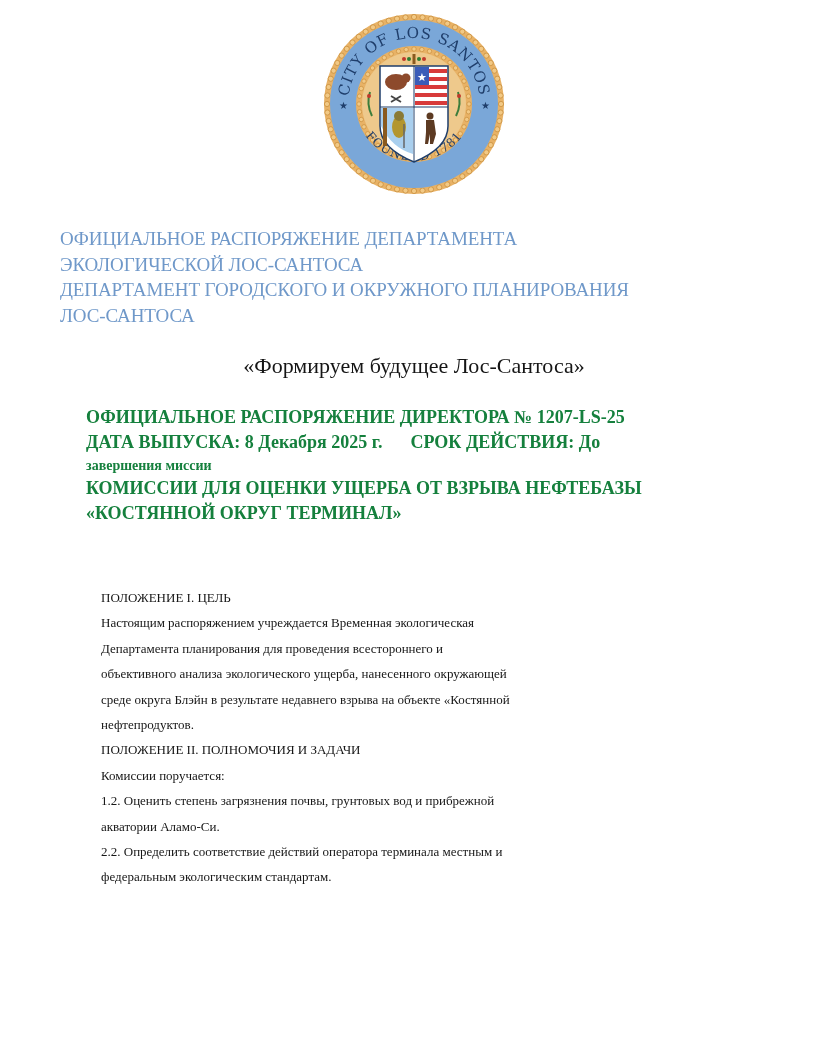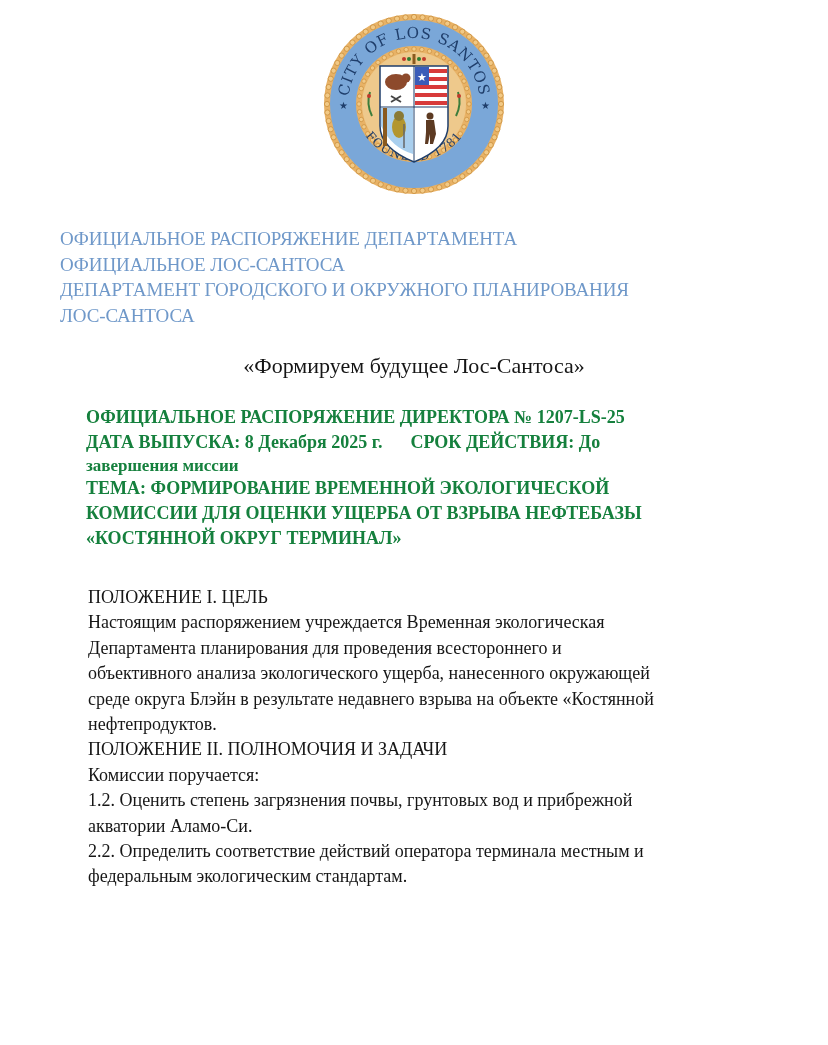--- a/index.html
+++ b/index.html
@@ -52,29 +52,29 @@
       position: absolute;
       left: 86px;
       top: 405px;
       width: 640px;
       font-weight: bold;
       font-size: 18px;
       line-height: 25px;
       color: #15803d;
     }
     .order-block .line { white-space: nowrap; }
-    .order-block .line.small { font-size: 17px; line-height: 21px; font-family: Liberation Serif, serif; }
+    .order-block .line.small { font-size: 14px; line-height: 21px; font-family: Liberation Serif, serif; }
     .order-block .gap { display: inline-block; width: 28px; }
 
     .body-text {
       position: absolute;
-      left: 88px;
+      left: 101px;
       top: 585px;
       width: 640px;
-      font-size: 18px;
+      font-size: 13px;
       line-height: 25.4px;
       color: #161616;
     }
     .body-text .line { white-space: nowrap; }
   </style>
 </head>
 <body>
 
 <div class="seal-wrap">
   <svg viewBox="0 0 184 184">
@@ -247,34 +247,33 @@
 
     <path d="M 48 80 Q 44 92 50 104" stroke="#3b7d3b" stroke-width="2" fill="none"></path>
     <circle cx="47" cy="84" r="2" fill="#c0392b"></circle>
     <path d="M 136 80 Q 140 92 134 104" stroke="#3b7d3b" stroke-width="2" fill="none"></path>
     <circle cx="137" cy="84" r="2" fill="#c0392b"></circle>
   </svg>
 </div>
 
 <div class="dept-header">
   <div>ОФИЦИАЛЬНОЕ РАСПОРЯЖЕНИЕ ДЕПАРТАМЕНТА</div>
-  <div>ОФИЦИАЛЬНОЕ ЛОС-САНТОСА</div>
+  <div>ЭКОЛОГИЧЕСКОЙ ЛОС-САНТОСА</div>
   <div>ДЕПАРТАМЕНТ ГОРОДСКОГО И ОКРУЖНОГО ПЛАНИРОВАНИЯ</div>
   <div>ЛОС-САНТОСА</div>
 </div>
 
 <div class="motto">«Формируем будущее Лос-Сантоса»</div>
 
 <div class="order-block">
   <div class="line">ОФИЦИАЛЬНОЕ РАСПОРЯЖЕНИЕ ДИРЕКТОРА № 1207-LS-25</div>
   <div class="line">
     <span>ДАТА ВЫПУСКА: 8 Декабря 2025 г.</span><span class="gap"></span><span>СРОК ДЕЙСТВИЯ: До</span>
   </div>
   <div class="line small">завершения миссии</div>
-  <div class="line">ТЕМА: ФОРМИРОВАНИЕ ВРЕМЕННОЙ ЭКОЛОГИЧЕСКОЙ</div>
   <div class="line">КОМИССИИ ДЛЯ ОЦЕНКИ УЩЕРБА ОТ ВЗРЫВА НЕФТЕБАЗЫ</div>
   <div class="line">«КОСТЯННОЙ ОКРУГ ТЕРМИНАЛ»</div>
 </div>
 
 <div class="body-text">
   <div class="line">ПОЛОЖЕНИЕ I. ЦЕЛЬ</div>
   <div class="line">Настоящим распоряжением учреждается Временная экологическая</div>
   <div class="line">Департамента планирования для проведения всестороннего и</div>
   <div class="line">объективного анализа экологического ущерба, нанесенного окружающей</div>
   <div class="line">среде округа Блэйн в результате недавнего взрыва на объекте «Костянной</div>

